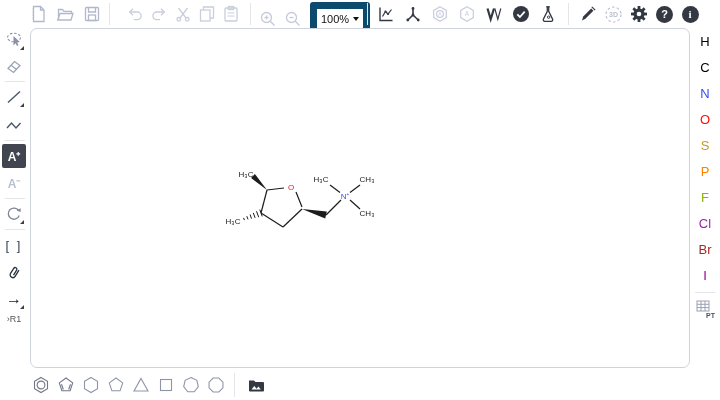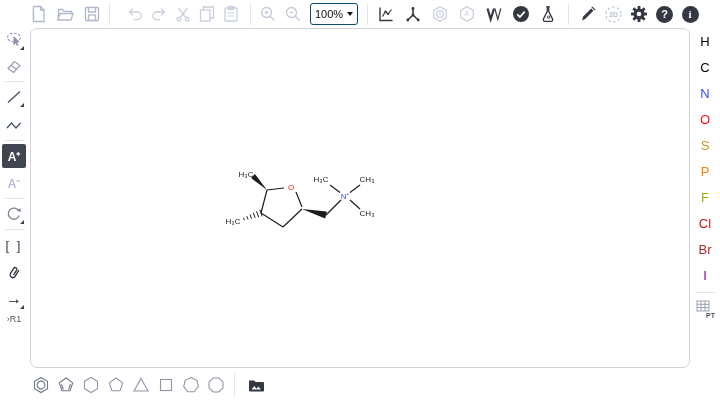--- a/index.html
+++ b/index.html
@@ -29,40 +29,40 @@
   .c-arr{color:#222;}
   .c-ring{color:#8e95a8;}
   .c-ringdark{color:#707789;}
   
   .vdiv{width:1px;height:22px;background:#e3e5ea;}
   .hdiv{width:20px;height:1px;background:#e3e5ea;margin:3px 0 3px 2px;}
   
   #top{left:0;top:2px;height:24px;width:720px;}
   .grp{position:absolute;top:0;display:flex;align-items:center;}
   
-  .zoomdd{width:46px;height:20px;border:1px solid #0c4a6e;border-radius:3px;background:#fff;
+  .zoomdd{width:46px;height:20px;border:7px solid #0c4a6e;border-radius:3px;background:#fff;
     display:flex;align-items:center;justify-content:center;gap:4px;font-size:11px;color:#111;}
   .caret{width:0;height:0;border-left:3.5px solid transparent;border-right:3.5px solid transparent;
     border-top:4.5px solid #111;}
   .circbtn{width:17px;height:17px;border-radius:50%;background:#333842;color:#fff;display:flex;
     align-items:center;justify-content:center;font-size:11px;font-weight:bold;}
   
   #left{left:2px;top:28px;width:24px;display:flex;flex-direction:column;align-items:center;}
   .ltxt{font-size:12px;font-weight:bold;}
   
   #right{left:692px;top:30px;width:26px;display:flex;flex-direction:column;align-items:center;}
   .el{width:24px;height:23px;display:flex;align-items:center;justify-content:center;
     font-size:13px;margin-bottom:3px;}
   .el-H,.el-C{color:#000;}
   .el-N{color:#304ff7;}
   .el-O{color:#ff0d0d;}
   .el-S{color:#c99a19;}
   .el-P{color:#ff8101;}
   .el-F{color:#8cb300;}
-  .el-Cl{color:#b91c1c;}
+  .el-Cl{color:#a21caf;}
   .el-Br{color:#a62929;}
   .el-I{color:#940094;}
   .rdiv{width:20px;height:1px;background:#e3e5ea;margin:2px 0 4px;}
   
   #canvas{left:30px;top:28px;width:660px;height:340px;border:1px solid #cfd3dc;border-radius:7px;
     background:#fff;box-sizing:border-box;}
   #mol{position:absolute;left:0;top:0;}
   
   #bottom{left:28px;top:373px;height:24px;display:flex;align-items:center;}
   .bbtn{width:25px;height:24px;display:flex;align-items:center;justify-content:center;flex:none;}

